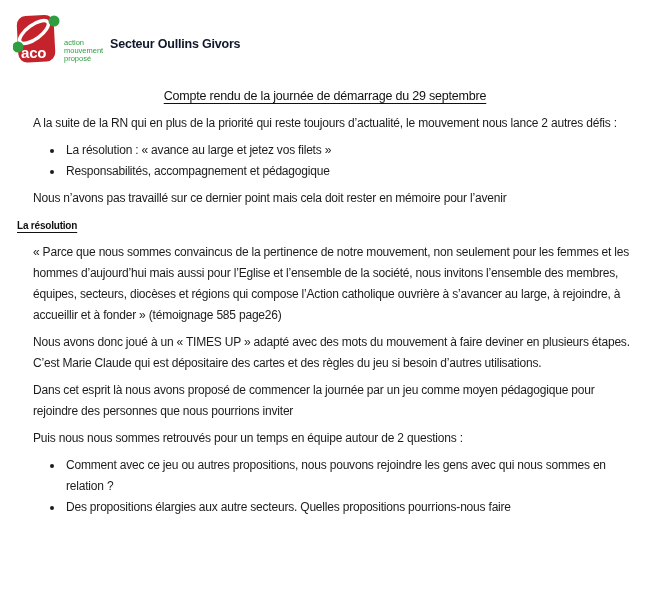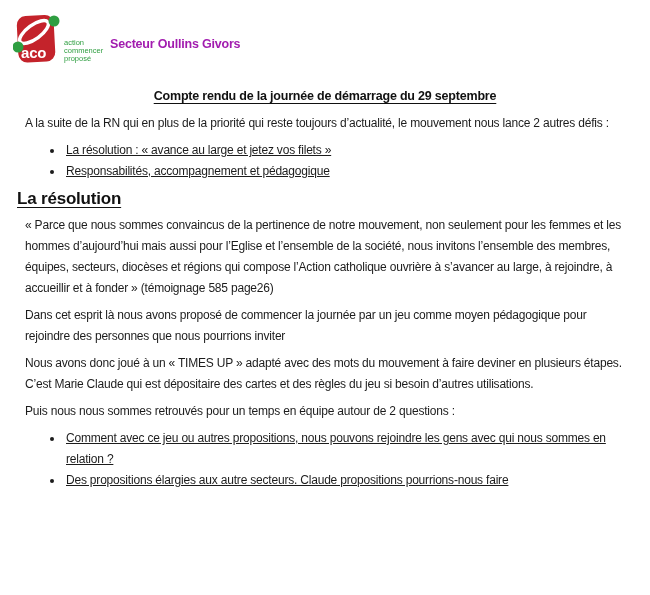--- a/index.html
+++ b/index.html
@@ -28,93 +28,93 @@
     font-size: 7.5px;
     line-height: 8px;
     letter-spacing: 0;
   }
   .sector {
     position: absolute;
     left: 93px;
     top: 22px;
     font-weight: 700;
     font-size: 12.5px;
-    color: #a21caf;
+    color: #0f172a;
   }
 
   
   .doc-title {
     margin: 10px 0 6px 0;
     text-align: center;
     font-size: 12.5px;
-    font-weight: 700;
+    font-weight: 400;
     color: #111;
   }
   .u { text-decoration: underline; text-underline-offset: 3px; }
-  p { margin: 0 0 6px 8px; }
+  p { margin: 0 0 6px 16px; }
   .section-heading {
     margin: 0 0 6px 0;
-    font-size: 17px;
+    font-size: 10px;
     font-weight: 700;
     color: #111;
   }
   ul.doc-list {
     margin: 0 0 6px 0;
     padding-left: 47px;
     list-style: disc outside;
-    text-decoration: underline;
   }
   ul.doc-list li { margin: 0; padding-left: 2px; }
 </style>
 </head>
 <body>
 
 <div class="page">
 
   <div class="header">
     <div class="logo-block">
       <svg width="48" height="56" viewBox="0 0 48 56" aria-hidden="true">
         <rect x="4.5" y="3.5" width="37" height="46.5" rx="9" fill="#c4232b" transform="rotate(-3 23 26)"></rect>
         <ellipse cx="21" cy="20" rx="17" ry="7" fill="none" stroke="#ffffff" stroke-width="3.5" transform="rotate(-36 21 20)"></ellipse>
         <circle cx="41" cy="9" r="5.5" fill="#2f9e41"></circle>
         <circle cx="5" cy="35" r="5.5" fill="#2f9e41"></circle>
         <text x="8" y="46" fill="#ffffff" font-weight="bold" font-size="15" font-family="Liberation Sans, sans-serif">aco</text>
       </svg>
       <div class="logo-tagline">
         <div>action</div>
-        <div>commencer</div>
+        <div>mouvement</div>
         <div>proposé</div>
       </div>
     </div>
     <div class="sector">Secteur Oullins Givors</div>
   </div>
 
   <div class="doc-title">
     <span class="u">Compte rendu de la journée de démarrage du 29 septembre</span>
   </div>
 
   <p>A la suite de la RN qui en plus de la priorité qui reste toujours d’actualité, le mouvement nous lance 2 autres défis :</p>
 
   <ul class="doc-list">
     <li>La résolution : « avance au large et jetez vos filets »</li>
     <li>Responsabilités, accompagnement et pédagogique</li>
   </ul>
 
+  <p>Nous n’avons pas travaillé sur ce dernier point mais cela doit rester en mémoire pour l’avenir</p>
 
   <div class="section-heading">
     <span class="u">La résolution</span>
   </div>
 
   <p>« Parce que nous sommes convaincus de la pertinence de notre mouvement, non seulement pour les femmes et les hommes d’aujourd’hui mais aussi pour l’Eglise et l’ensemble de la société, nous invitons l’ensemble des membres, équipes, secteurs, diocèses et régions qui compose l’Action catholique ouvrière à s’avancer au large, à rejoindre, à accueillir et à fonder » (témoignage 585 page26)</p>
 
+  <p>Nous avons donc joué à un « TIMES UP » adapté avec des mots du mouvement à faire deviner en plusieurs étapes. C’est Marie Claude qui est dépositaire des cartes et des règles du jeu si besoin d’autres utilisations.</p>
+
   <p>Dans cet esprit là nous avons proposé de commencer la journée par un jeu comme moyen pédagogique pour rejoindre des personnes que nous pourrions inviter</p>
-
-  <p>Nous avons donc joué à un « TIMES UP » adapté avec des mots du mouvement à faire deviner en plusieurs étapes. C’est Marie Claude qui est dépositaire des cartes et des règles du jeu si besoin d’autres utilisations.</p>
 
   <p>Puis nous nous sommes retrouvés pour un temps en équipe autour de 2 questions :</p>
 
   <ul class="doc-list">
     <li>Comment avec ce jeu ou autres propositions, nous pouvons rejoindre les gens avec qui nous sommes en relation ?</li>
-    <li>Des propositions élargies aux autre secteurs. Claude propositions pourrions-nous faire</li>
+    <li>Des propositions élargies aux autre secteurs. Quelles propositions pourrions-nous faire</li>
   </ul>
 
 
 </div>
 
 </body></html>

